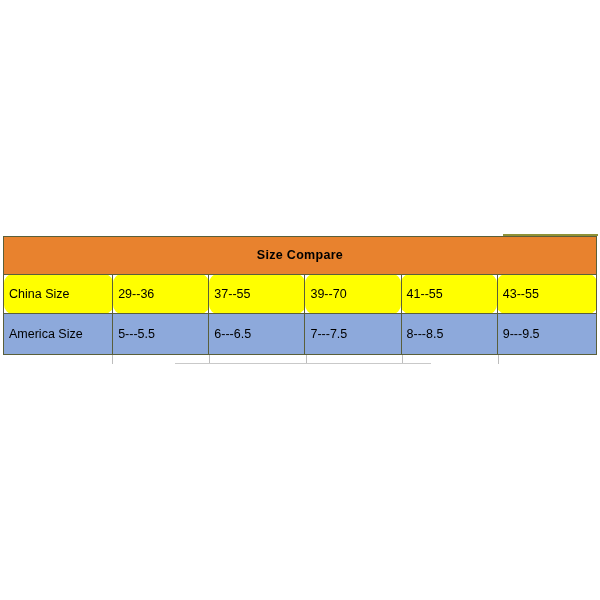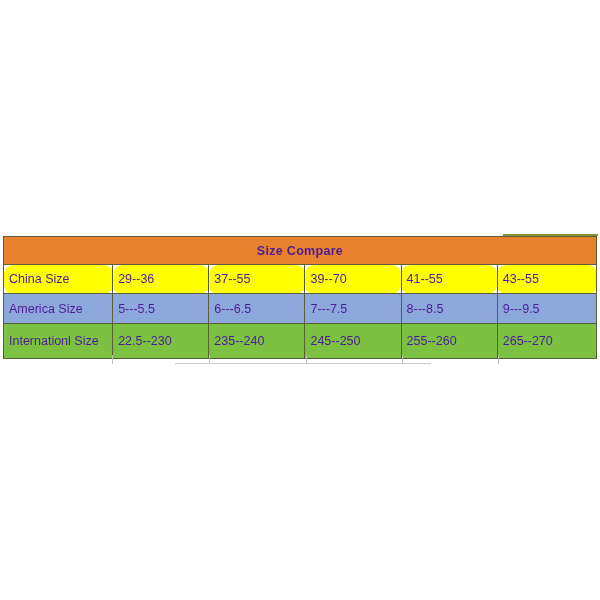--- a/index.html
+++ b/index.html
@@ -21,21 +21,21 @@
     top: 236px;
     width: 594px;
     height: 119px;
     border-collapse: collapse;
     table-layout: fixed;
   }
 
   #size-chart td {
     padding: 0 5px;
     font-size: 12.5px;
-    color: #4c1d95;
+    color: #000000;
     border: 1px solid #5a5f3a;
     vertical-align: middle;
     white-space: nowrap;
     overflow: hidden;
     margin-top: 20px;
   }
 
   
   tr.header-row td {
     background: #e8822e;
@@ -112,28 +112,20 @@
 
     <tr class="row-america">
       <td class="label-cell">America Size</td>
       <td>5---5.5</td>
       <td>6---6.5</td>
       <td>7---7.5</td>
       <td>8---8.5</td>
       <td>9---9.5</td>
     </tr>
 
-    <tr class="row-intl">
-      <td class="label-cell">Internationl Size</td>
-      <td>22.5--230</td>
-      <td>235--240</td>
-      <td>245--250</td>
-      <td>255--260</td>
-      <td>265--270</td>
-    </tr>
   </tbody>
 </table>
 
 <div class="tick" style="left:112px;"></div>
 <div class="tick" style="left:209px;"></div>
 <div class="tick" style="left:306px;"></div>
 <div class="tick" style="left:402px;"></div>
 <div class="tick" style="left:498px;"></div>
 <div class="underline"></div>
 

